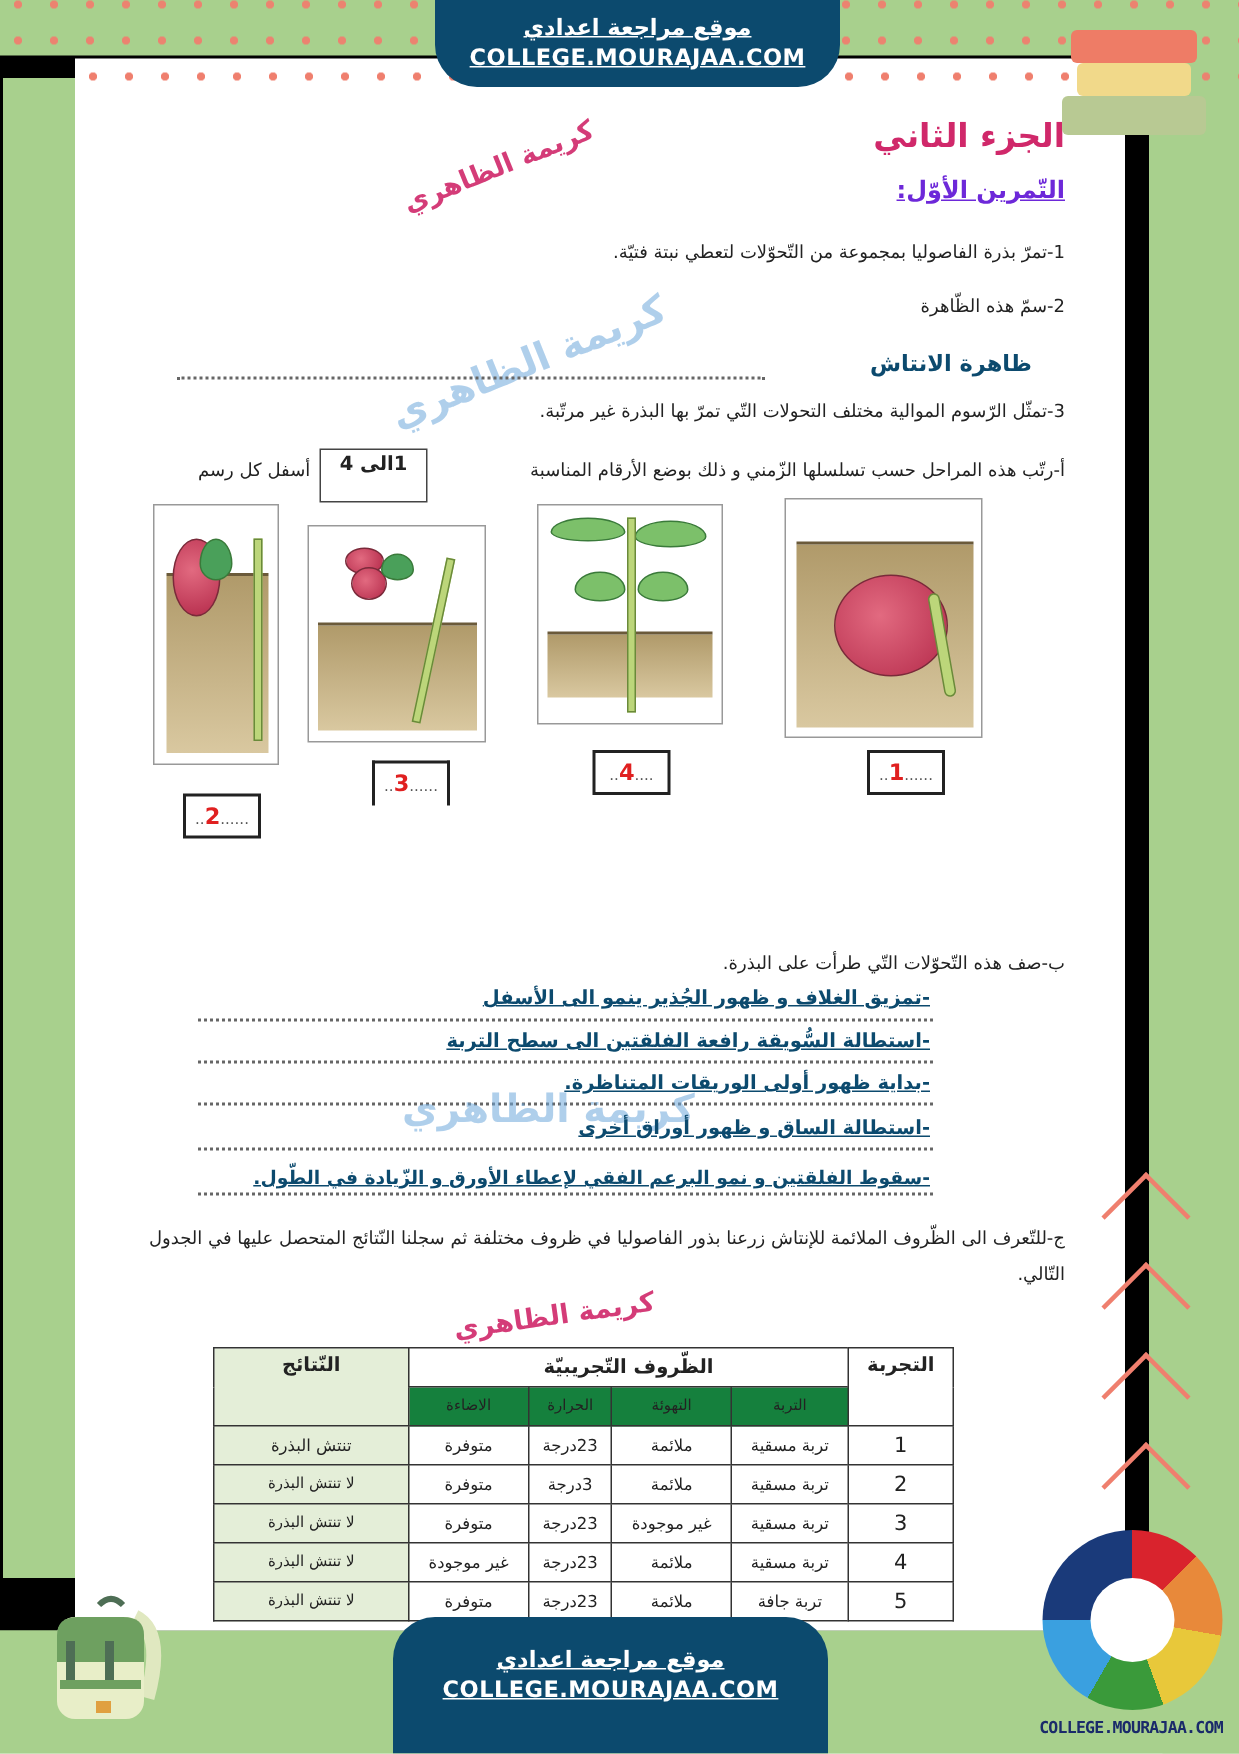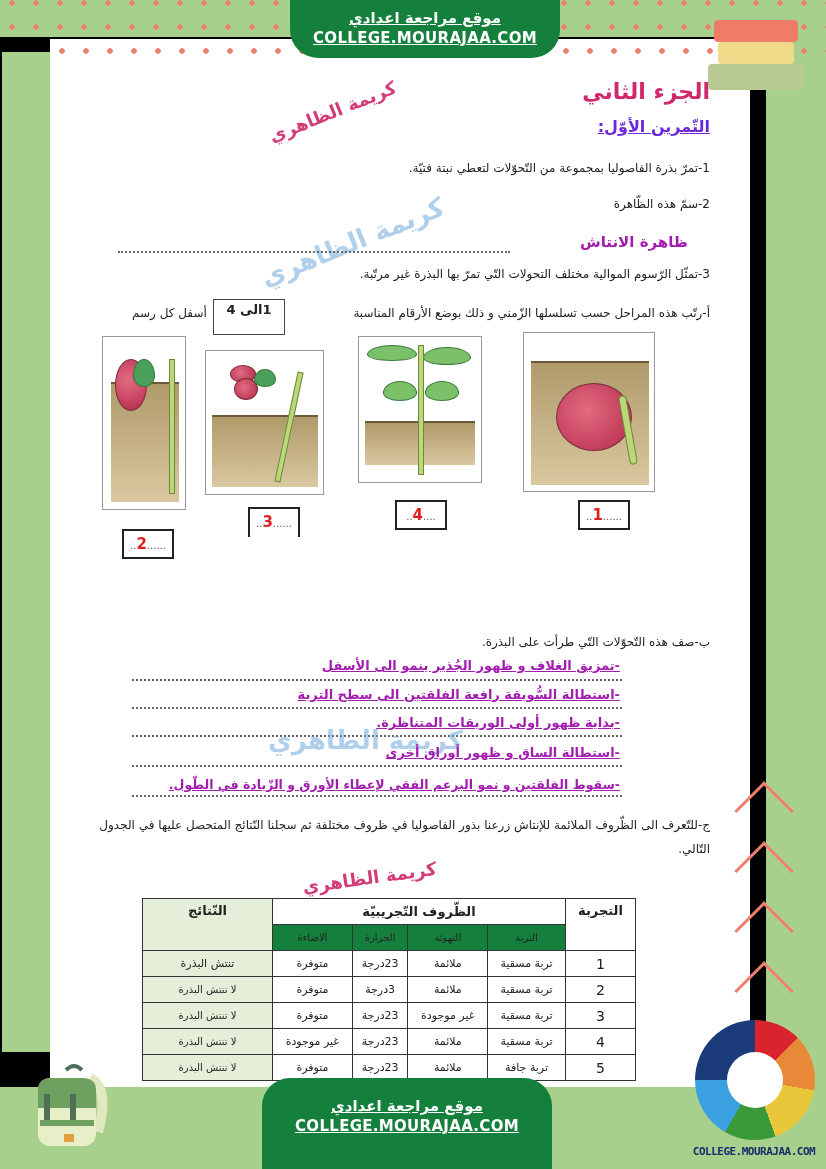--- a/index.html
+++ b/index.html
@@ -38,37 +38,37 @@
   .right-strip {
     position: absolute; left: 775px; top: 60px; width: 51px; height: 1109px;
     background: #a8d08d;
   }
   .bottom-band {
     position: absolute; left: 0; top: 1087px; width: 826px; height: 82px;
     background: #a8d08d;
   }
   
   .banner {
-    position: absolute; background: #15803d; color: #fff; text-align: center;
+    position: absolute; background: #0c4a6e; color: #fff; text-align: center;
     font-family: "DejaVu Sans", sans-serif; font-weight: bold;
     text-decoration: underline; z-index: 5;
   }
   .banner.top { left: 290px; top: 0; width: 270px; height: 58px; border-radius: 0 0 28px 28px; padding-top: 8px; }
   .banner.bottom { left: 262px; top: 1078px; width: 290px; height: 91px; border-radius: 28px 28px 0 0; padding-top: 18px; }
   .banner .ar { font-size: 15px; line-height: 20px; direction: rtl; }
   .banner .en { font-size: 15px; line-height: 20px; letter-spacing: 0.3px; }
 
   
   .doc { position: absolute; inset: 0; direction: rtl; color: #222; font-family: "DejaVu Sans", sans-serif; }
   .abs { position: absolute; }
   .part-title { right: 40px; top: 40px; font-size: 22px; font-weight: bold; color: #d0286a; }
   .ex-title { right: 40px; top: 78px; font-size: 16px; font-weight: bold; text-decoration: underline; color: #6d28d9; }
   .q { font-size: 12px; color: #222; white-space: nowrap; }
   .dotline { border-bottom: 2px dotted #666; height: 2px; }
-  .answer-red { color: #a21caf; font-weight: bold; font-size: 13px; text-decoration: underline; white-space: nowrap; }
+  .answer-red { color: #0c4a6e; font-weight: bold; font-size: 13px; text-decoration: underline; white-space: nowrap; }
   .watermark { color: #6fa9dc; opacity: 0.55; font-size: 26px; font-weight: bold; transform: rotate(-22deg); white-space: nowrap; }
   .watermark.pink { color: #d0286a; opacity: 0.9; font-size: 18px; }
 
   .order-box { border: 1.5px solid #444; width: 38px; height: 36px; text-align: center; font-size: 13px; font-weight: bold; line-height: 20px; }
 
   .img-frame { position: absolute; border: 1.5px solid #999; background: #fff; }
   .soil { position: absolute; background: linear-gradient(#b09a6a, #d9c8a0); border-top: 2px solid #6b5a3a; }
   .seed { position: absolute; background: radial-gradient(circle at 40% 40%, #e26a80, #b42a4a); border: 1.5px solid #7a2a3a; border-radius: 50%; }
   .stem { position: absolute; background: #bcd67a; border: 1px solid #6a8a3a; }
   .leaf { position: absolute; background: #7cc06a; border: 1px solid #3a7a3a; border-radius: 50% 50% 50% 50% / 60% 60% 40% 40%; }

